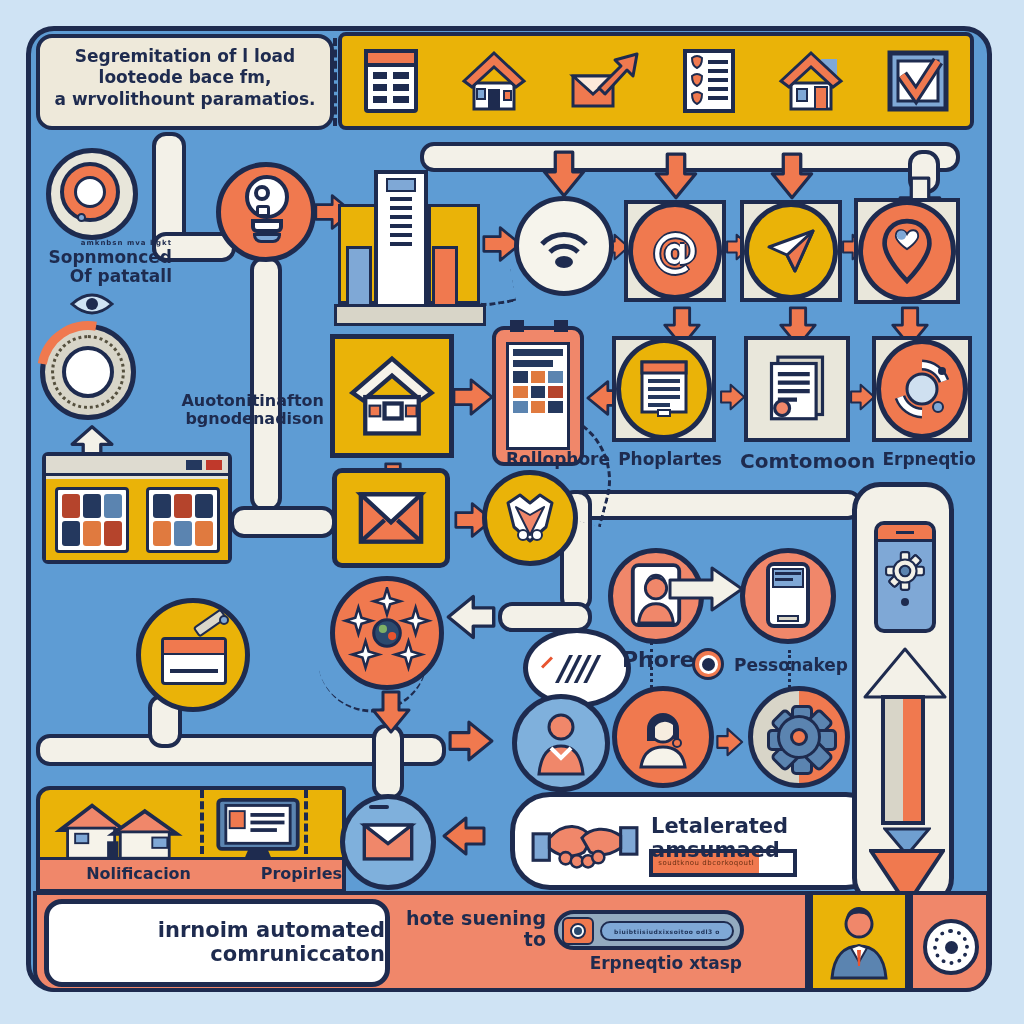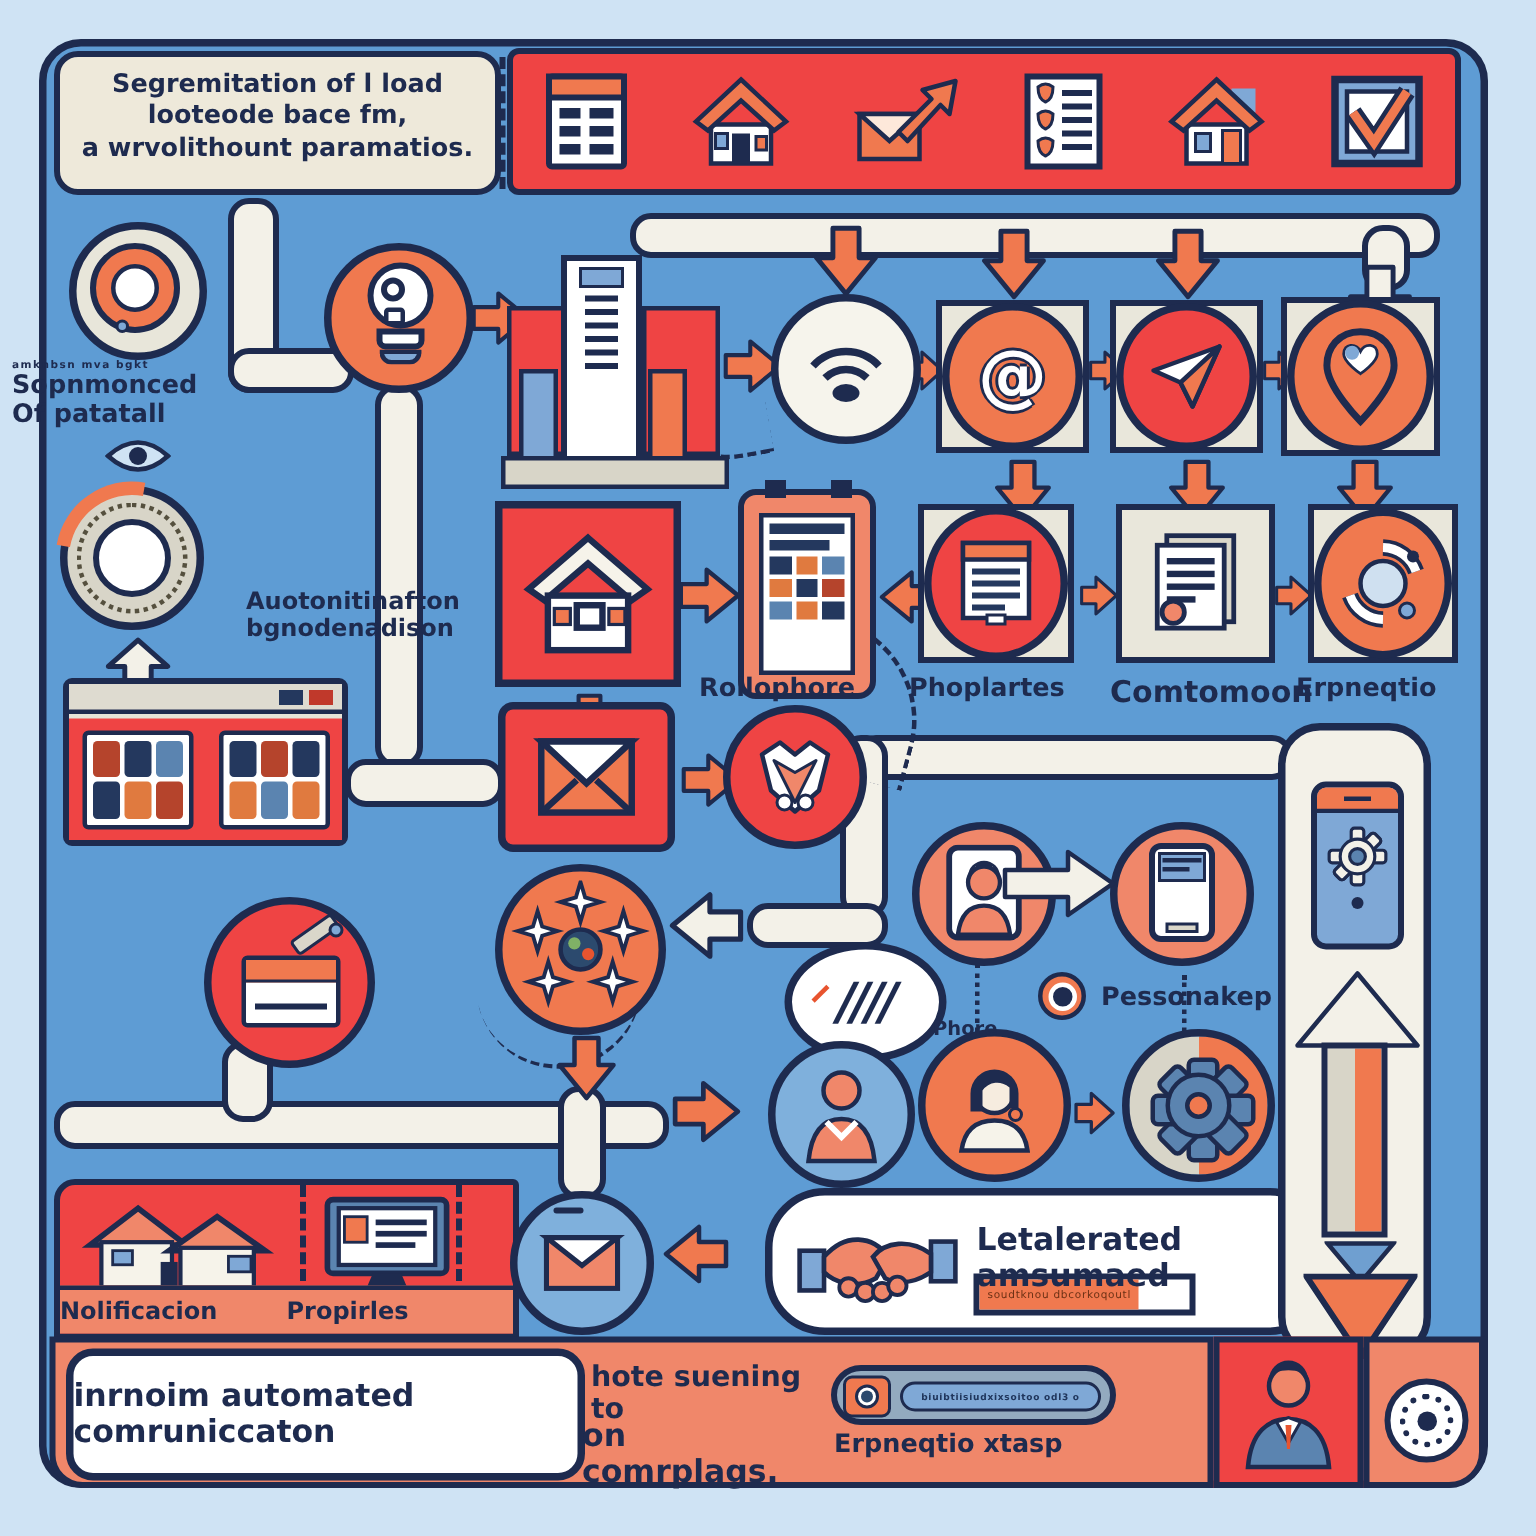--- a/index.html
+++ b/index.html
@@ -2,29 +2,29 @@
 <html><head>
 <meta charset="utf-8">
 <style>
   html,body{margin:0;padding:0;background:#cfe3f4;font-family:"DejaVu Sans",sans-serif;}
   .stage{position:relative;width:1024px;height:1024px;background:#cfe3f4;overflow:hidden;}
   .abs{position:absolute;box-sizing:border-box;}
   .panel{left:26px;top:26px;width:966px;height:966px;background:#5e9cd4;border:5px solid #1e2b4f;border-radius:28px;}
   .pipe{background:#f3f1e8;border:4px solid #1e2b4f;border-radius:14px;z-index:1;}
   .circ{border:5px solid #1e2b4f;border-radius:50%;display:flex;align-items:center;justify-content:center;z-index:3;}
   .frame{background:#e9e7db;border:4px solid #1e2b4f;display:flex;align-items:center;justify-content:center;z-index:2;}
-  .lbl{color:#1e2b4f;font-weight:bold;text-align:left;line-height:1.12;z-index:5;}
+  .lbl{color:#1e2b4f;font-weight:bold;text-align:right;line-height:1.12;z-index:5;}
   .ar{z-index:2;}
   .o{fill:#f0794f;stroke:#1e2b4f;stroke-width:3;stroke-linejoin:round;}
   .w{fill:#f3f1e8;stroke:#1e2b4f;stroke-width:3;stroke-linejoin:round;}
   .dash{border-color:#1e2b4f;z-index:2;}
   .sep{border-left:4px dashed #1e2b4f;z-index:4;}
   .note{background:#eee9da;border:4px solid #1e2b4f;border-radius:16px;color:#1e2b4f;font-weight:bold;
         font-size:17px;line-height:1.25;text-align:center;padding:8px 6px;z-index:5;}
-  .olive{background:#ef4444;}
+  .olive{background:#eab308;}
   .gearT{position:absolute;left:22px;top:-2px;width:16px;height:64px;background:#5b84b0;border:3px solid #1e2b4f;border-radius:5px;}
 </style>
 </head>
 <body>
 
 <div class="stage">
   <div class="abs panel"></div>
 
   <div class="abs pipe" style="left:420px;top:142px;width:540px;height:30px"></div>
   <div class="abs pipe" style="left:908px;top:150px;width:32px;height:44px"></div>
@@ -413,21 +413,21 @@
     </svg>
   <div class="abs circ" style="left:740px;top:548px;width:96px;height:96px;background:#f0876a">
     <svg width="48" height="68" viewBox="0 0 48 68">
         <rect x="4" y="2" width="40" height="62" rx="6" fill="#fff" stroke="#1e2b4f" stroke-width="4"></rect>
         <rect x="9" y="7" width="30" height="18" fill="#7fa8d6" stroke="#1e2b4f" stroke-width="2"></rect>
         <rect x="11" y="10" width="26" height="3" fill="#1e2b4f"></rect>
         <rect x="11" y="16" width="18" height="3" fill="#1e2b4f"></rect>
         <rect x="14" y="54" width="20" height="5" fill="#dad7ca" stroke="#1e2b4f" stroke-width="2"></rect>
       </svg>
   </div>
-  <div class="abs lbl" style="left:622px;top:680px;width:72px;font-size:13px">Phore</div>
+  <div class="abs lbl" style="left:622px;top:648px;width:72px;font-size:22px">Phore</div>
   <div class="abs circ" style="left:692px;top:648px;width:32px;height:32px;background:#f0794f;border-width:3px;z-index:4">
     <div style="width:13px;height:13px;border-radius:50%;background:#1e2b4f;border:3px solid #fff"></div>
   </div>
   <div class="abs lbl" style="left:734px;top:656px;width:112px;font-size:17px">Pessonakep</div>
 
   <div class="abs circ" style="left:512px;top:694px;width:98px;height:98px;background:#7fb0dc">
     <svg width="56" height="66" viewBox="0 0 56 66">
         <circle cx="28" cy="17" r="12" fill="#f0876a" stroke="#1e2b4f" stroke-width="3"></circle>
         <path d="M6 64 C8 44 16 36 28 36 C40 36 48 44 50 64 Z" fill="#f0876a" stroke="#1e2b4f" stroke-width="3"></path>
         <path d="M18 38 L28 48 L38 38" fill="none" stroke="#fff" stroke-width="4"></path>
@@ -543,21 +543,20 @@
         <span style="font-size:7px;color:#6b3014;font-weight:normal;letter-spacing:0.5px">soudtknou dbcorkoqoutl</span>
       </div>
     </div>
   </div>
 
   <div class="abs" style="left:33px;top:891px;width:776px;height:101px;background:#f0876a;border:4px solid #1e2b4f;border-radius:0 0 0 22px;z-index:5"></div>
   <div class="abs" style="left:44px;top:899px;width:346px;height:88px;background:#fff;border:5px solid #1e2b4f;border-radius:18px;z-index:6;display:flex;flex-direction:column;justify-content:center">
     <div class="lbl" style="font-size:21px">inrnoim automated comruniccaton</div>
   </div>
   <div class="abs lbl" style="left:394px;top:908px;width:152px;font-size:19px;z-index:6">hote suening to</div>
-  <div class="abs lbl" style="left:388px;top:946px;width:162px;font-size:21px;z-index:6">on comrplags.</div>
   <div class="abs" style="left:554px;top:910px;width:190px;height:40px;background:#93aabf;border:4px solid #1e2b4f;border-radius:20px;z-index:6">
     <div class="abs" style="left:4px;top:3px;width:32px;height:28px;background:#f0794f;border:2px solid #1e2b4f;border-radius:6px;display:flex;align-items:center;justify-content:center">
       <div style="width:16px;height:16px;background:#fff;border:2px solid #1e2b4f;border-radius:50%;box-sizing:border-box;display:flex;align-items:center;justify-content:center">
           <span style="width:8px;height:8px;background:#2c4a6e;border-radius:50%"></span>
         </div>
     </div>
     <div class="abs" style="left:42px;top:7px;width:134px;height:20px;background:#7fa8d6;border:2px solid #1e2b4f;border-radius:10px;display:flex;align-items:center;justify-content:center">
       <span style="font-size:6px;color:#20365c;font-weight:bold;letter-spacing:0.5px">biuibtiisiudxixsoitoo odl3 o</span>
     </div>
   </div>

